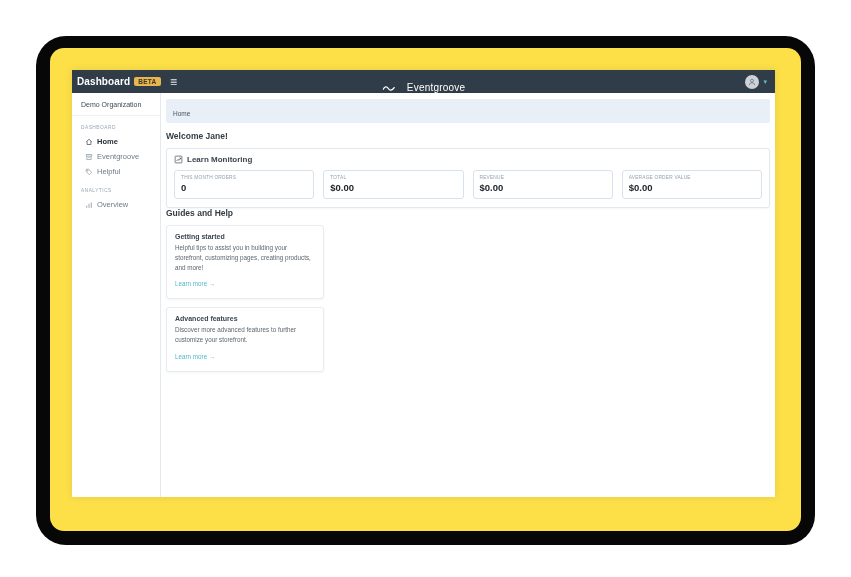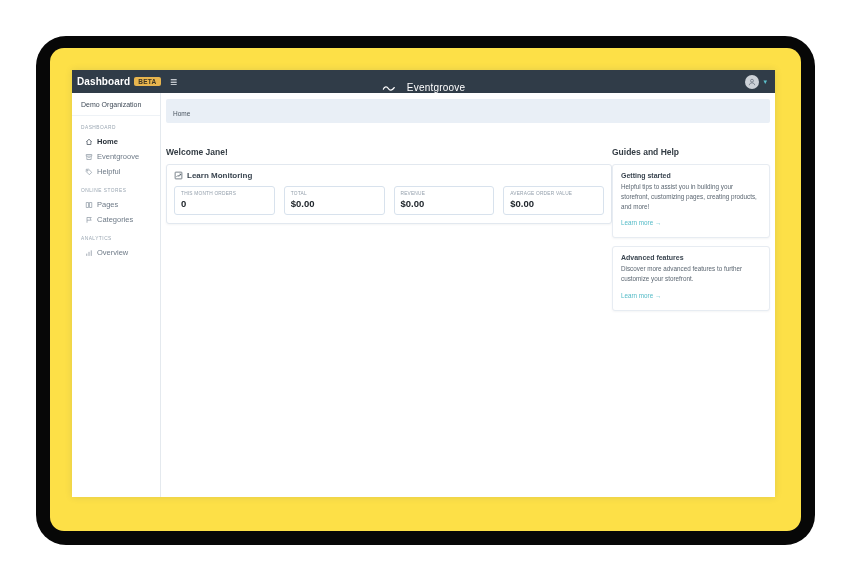--- a/index.html
+++ b/index.html
@@ -44,21 +44,21 @@
     font-size: 7.5px; color: #6e7a87; cursor: pointer; }
   .side-item.active { color: #262f38; font-weight: bold; }
   .side-icon { display: flex; align-items: center; color: #8b96a2; }
   .side-item.active .side-icon { color: #3a4551; }
   .side-icon svg { width: 8px; height: 8px; }
 
   
   .main { flex: 1; padding: 6px 5px; }
   .breadcrumb { background: #e9eff6; border-radius: 2px; padding: 3px 7px; }
   .breadcrumb span { font-size: 6.5px; color: #49545f; cursor: pointer; }
-  .content-row { display: flex; gap: 0; margin-top: 24px; }
+  .content-row { display: flex; gap: 0; margin-top: 8px; flex-direction: column; }
   .col-left { flex: 1; min-width: 0; }
   .col-right { width: 158px; flex-shrink: 0; }
   .h-welcome, .h-guides { font-size: 8.5px; font-weight: bold; color: #333c44; margin-bottom: 7px; }
 
   
   .sales-card { border: 1px solid #e2e8ef; border-radius: 3px; background: #fff;
     box-shadow: 0 1px 2px rgba(30,50,80,0.05); padding: 6px 7px 8px 7px; }
   .sales-header { display: flex; align-items: center; gap: 4px; margin-bottom: 6px; }
   .sales-header svg { width: 9px; height: 9px; color: #4a5661; }
   .sales-title { font-size: 8px; font-weight: bold; color: #3a4550; }
@@ -137,41 +137,20 @@
                 <span class="side-icon">
                   <svg viewBox="0 0 16 16" fill="none" stroke="currentColor" stroke-width="1.4" stroke-linejoin="round">
                     <path d="M2.5 2.5 H7.3 L13.5 8.7 L8.7 13.5 L2.5 7.3 Z"></path>
                       <circle cx="5.4" cy="5.4" r="0.9"></circle>
                   </svg>
                 </span>
                 <span>Helpful</span>
               </div>
             </div>
 
-            <div class="side-section">
-              <div class="side-section-label">ONLINE STORES</div>
-              <div class="side-item">
-                <span class="side-icon">
-                  <svg viewBox="0 0 16 16" fill="none" stroke="currentColor" stroke-width="1.4" stroke-linejoin="round">
-                    <rect x="2.5" y="3" width="4.6" height="10"></rect>
-                      <rect x="8.9" y="3" width="4.6" height="10"></rect>
-                  </svg>
-                </span>
-                <span>Pages</span>
-              </div>
-              <div class="side-item">
-                <span class="side-icon">
-                  <svg viewBox="0 0 16 16" fill="none" stroke="currentColor" stroke-width="1.4" stroke-linejoin="round">
-                    <path d="M4 13.5 V2.5"></path>
-                      <path d="M4 3 H12.5 L10.2 5.7 L12.5 8.4 H4"></path>
-                  </svg>
-                </span>
-                <span>Categories</span>
-              </div>
-            </div>
 
             <div class="side-section">
               <div class="side-section-label">ANALYTICS</div>
               <div class="side-item">
                 <span class="side-icon">
                   <svg viewBox="0 0 16 16" fill="none" stroke="currentColor" stroke-width="1.6" stroke-linecap="round">
                     <path d="M3.5 13 V10"></path>
                       <path d="M8 13 V6.5"></path>
                       <path d="M12.5 13 V3.5"></path>
                   </svg>

